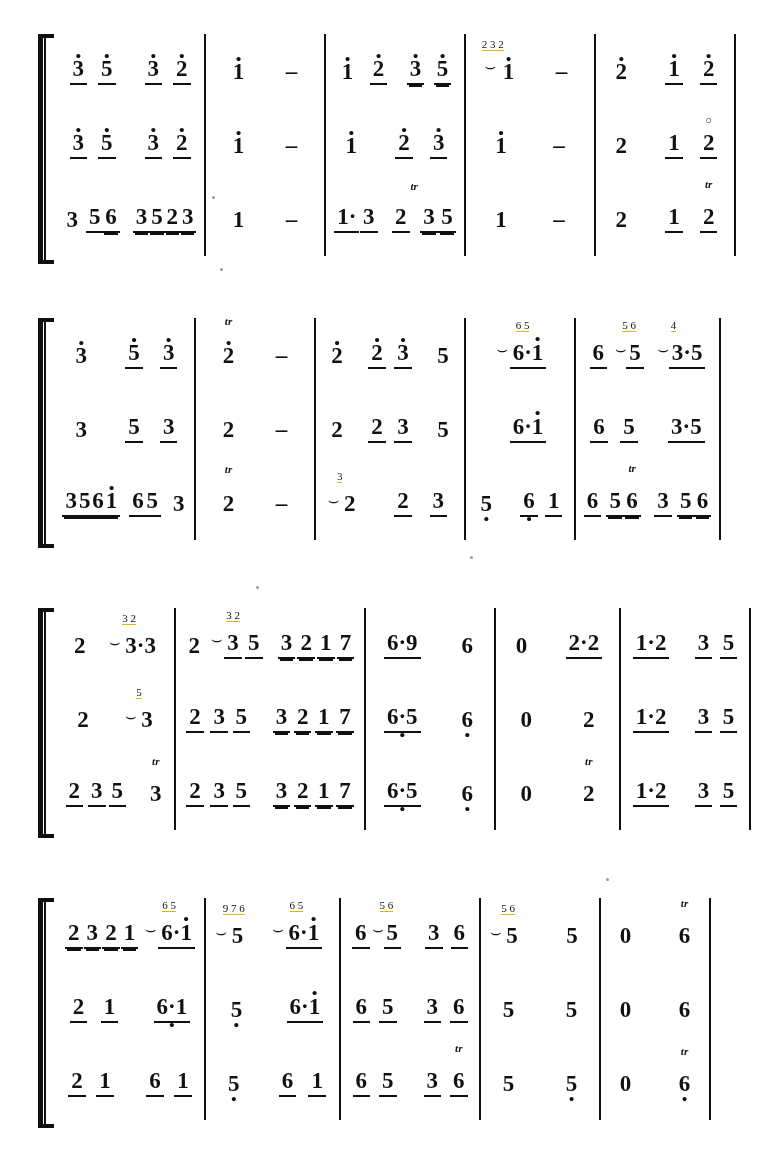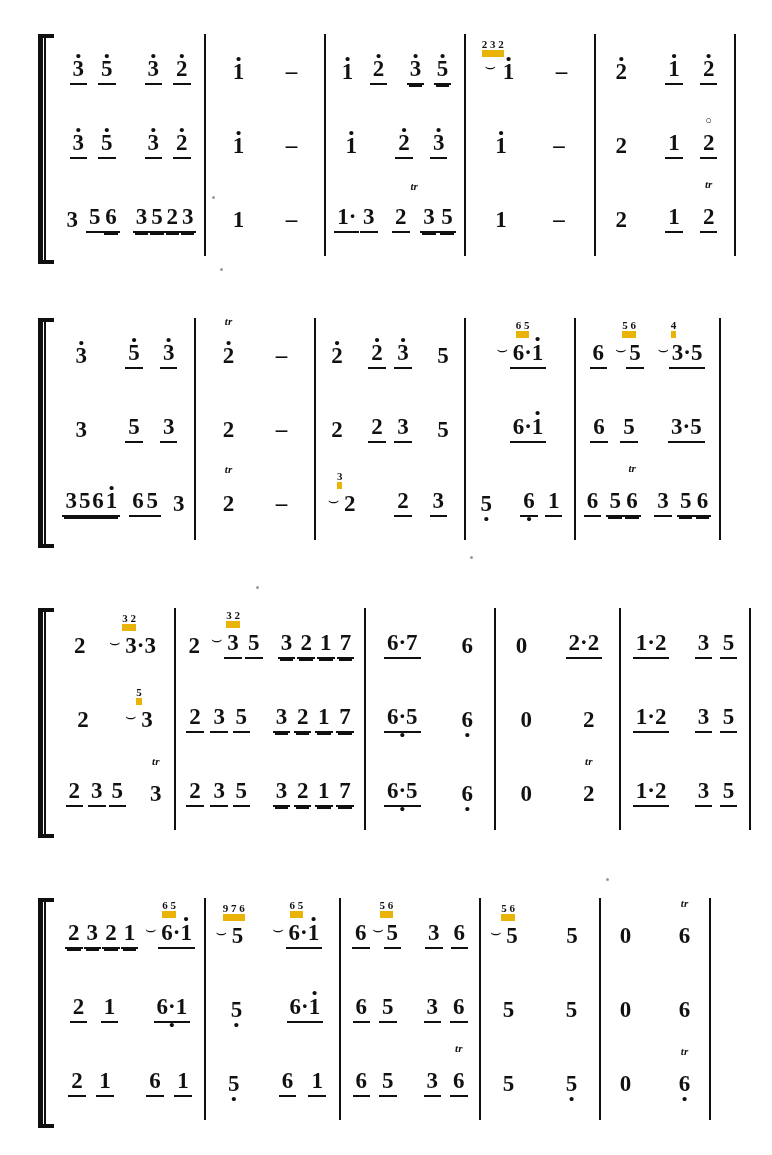--- a/index.html
+++ b/index.html
@@ -112,23 +112,23 @@
     font-size: 11px;
     font-style: italic;
     font-weight: bold;
     white-space: nowrap;
   }
   .grace {
     position: absolute;
     top: -19px;
     left: 0;
     font-size: 11px;
-    font-weight: bold;
+    font-weight: normal;
     white-space: nowrap;
-    border-bottom: 7px solid #eab308;
+    border-bottom: 1px solid #eab308;
     line-height: 1.1;
   }
   .slurmark {
     font-size: 15px;
     vertical-align: -2px;
   }
   .dash {
     font-size: 23px;
     font-weight: bold;
   }
@@ -373,21 +373,21 @@
           <span class="note u1" style="margin-left:14px;">
             <span class="grace" style="left:2px;top:-22px;">3 2</span>
             <span class="slurmark" style="position:absolute;left:-12px;top:-4px;">͜</span>3</span>
           <span class="note u1" style="margin-left:-4px;">5</span>
           <span class="note u2" style="margin-left:8px;">3</span>
           <span class="note u2" style="margin-left:-5px;">2</span>
           <span class="note u2" style="margin-left:-5px;">1</span>
           <span class="note u2" style="margin-left:-5px;">7</span>
         </div>
         <div class="measure" style="flex:0 0 130px;">
-          <span class="note u1">6·7</span>
+          <span class="note u1">6·9</span>
           <span class="note" style="margin-left:14px;">6</span>
         </div>
         <div class="measure" style="flex:0 0 125px;">
           <span class="note">0</span>
           <span class="note u1" style="margin-left:14px;">2·2</span>
         </div>
         <div class="measure" style="flex:0 0 130px;">
           <span class="note u1">1·2</span>
           <span class="note u1" style="margin-left:14px;">3</span>
           <span class="note u1" style="margin-left:-4px;">5</span>

